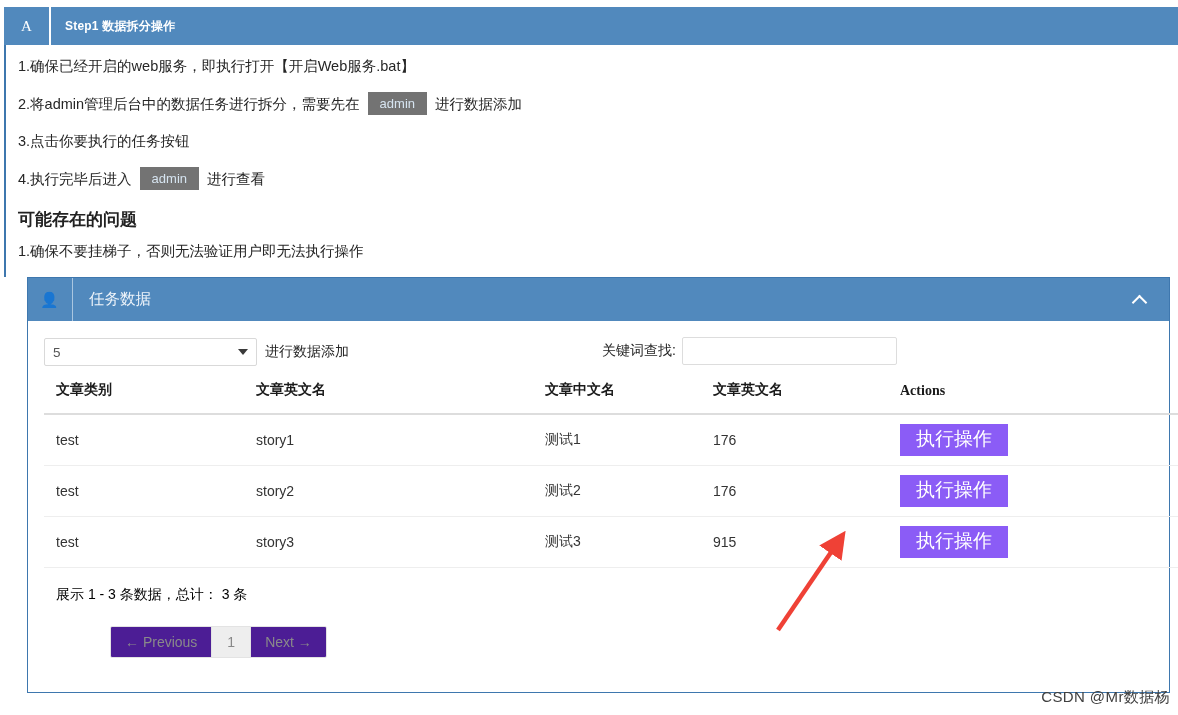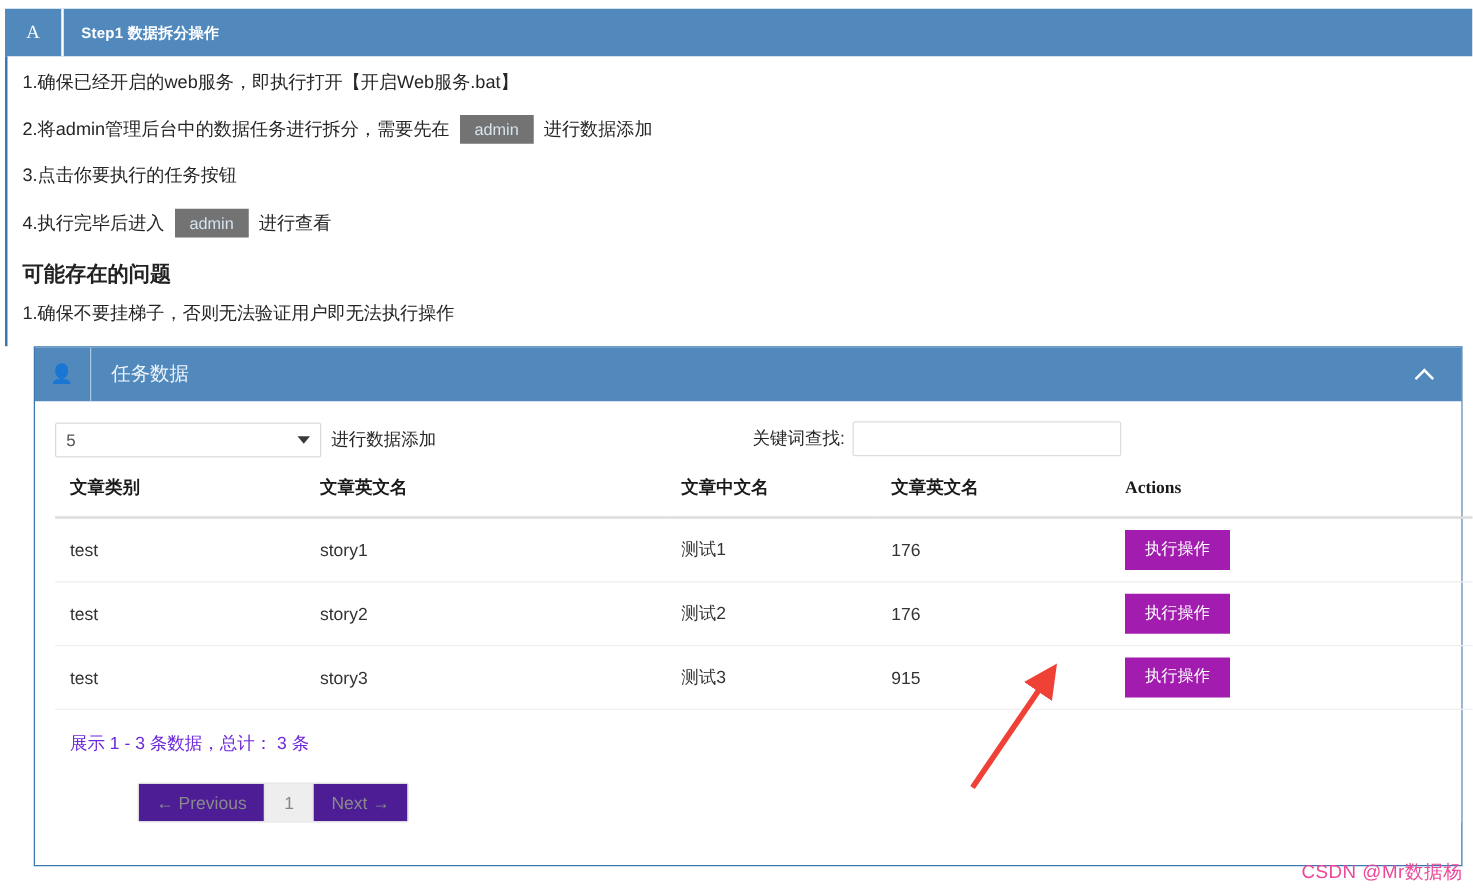--- a/index.html
+++ b/index.html
@@ -248,34 +248,34 @@
   }
   table.dt td.act { padding-top: 9px; padding-bottom: 9px; }
   .col-a { width: 188px; }
   .col-b { width: 277px; }
   .col-c { width: 156px; }
   .col-d { width: 175px; }
   .col-e { width: 315px; }
 
   .act-btn {
     display: inline-block;
-    background: #a21caf;
+    background: #8b5cf6;
     color: #ffffff;
-    font-size: 13px;
+    font-size: 19px;
     padding: 8px 16px;
     border: none;
     line-height: 16px;
     cursor: pointer;
     font-family: Liberation Mono, monospace;
   }
 
   
   .tbl-info {
     font-size: 14px;
-    color: #6d28d9;
+    color: #000000;
     padding: 18px 0 0 28px;
   }
   .pager {
     display: flex;
     margin: 22px 0 0 82px;
     width: max-content;
     border: 1px solid #e3e3e3;
     border-radius: 2px;
     overflow: hidden;
   }
@@ -304,21 +304,21 @@
     height: 120px;
     pointer-events: none;
   }
 
   
   .watermark {
     position: absolute;
     right: 8px;
     bottom: 8px;
     font-size: 15px;
-    color: #ec4899;
+    color: #404040;
     letter-spacing: .4px;
     white-space: nowrap;
   }
 </style>
 </head>
 <body>
 
 <div class="topbar">
   <div class="topbar-badge">A</div>
   <div class="topbar-divider"></div>

